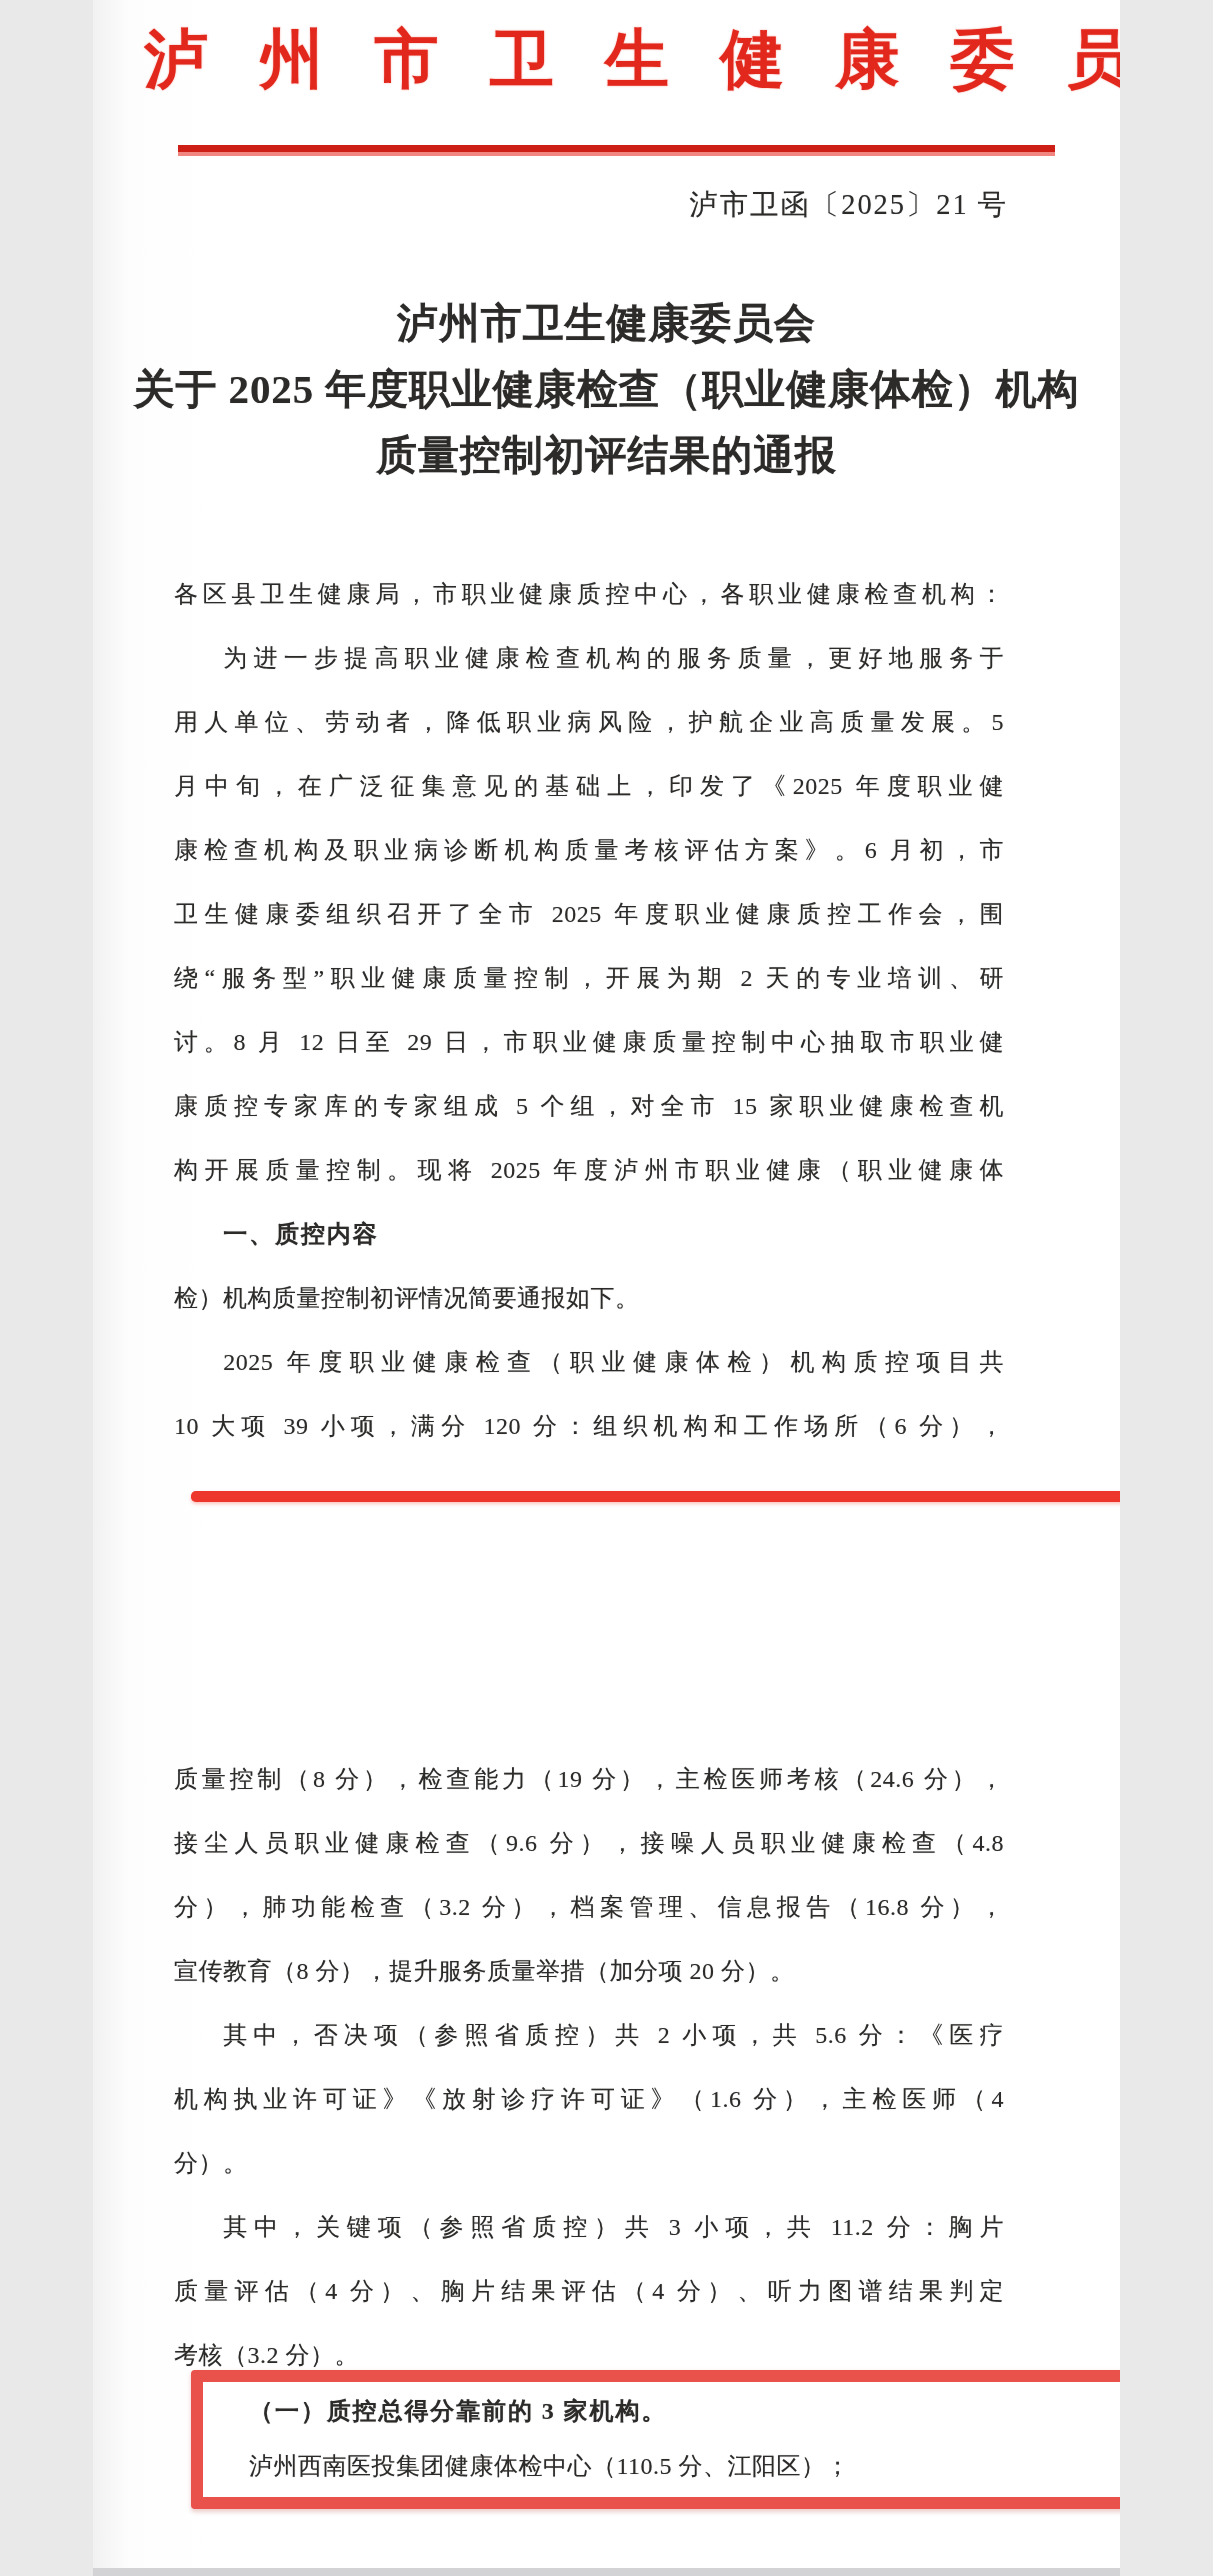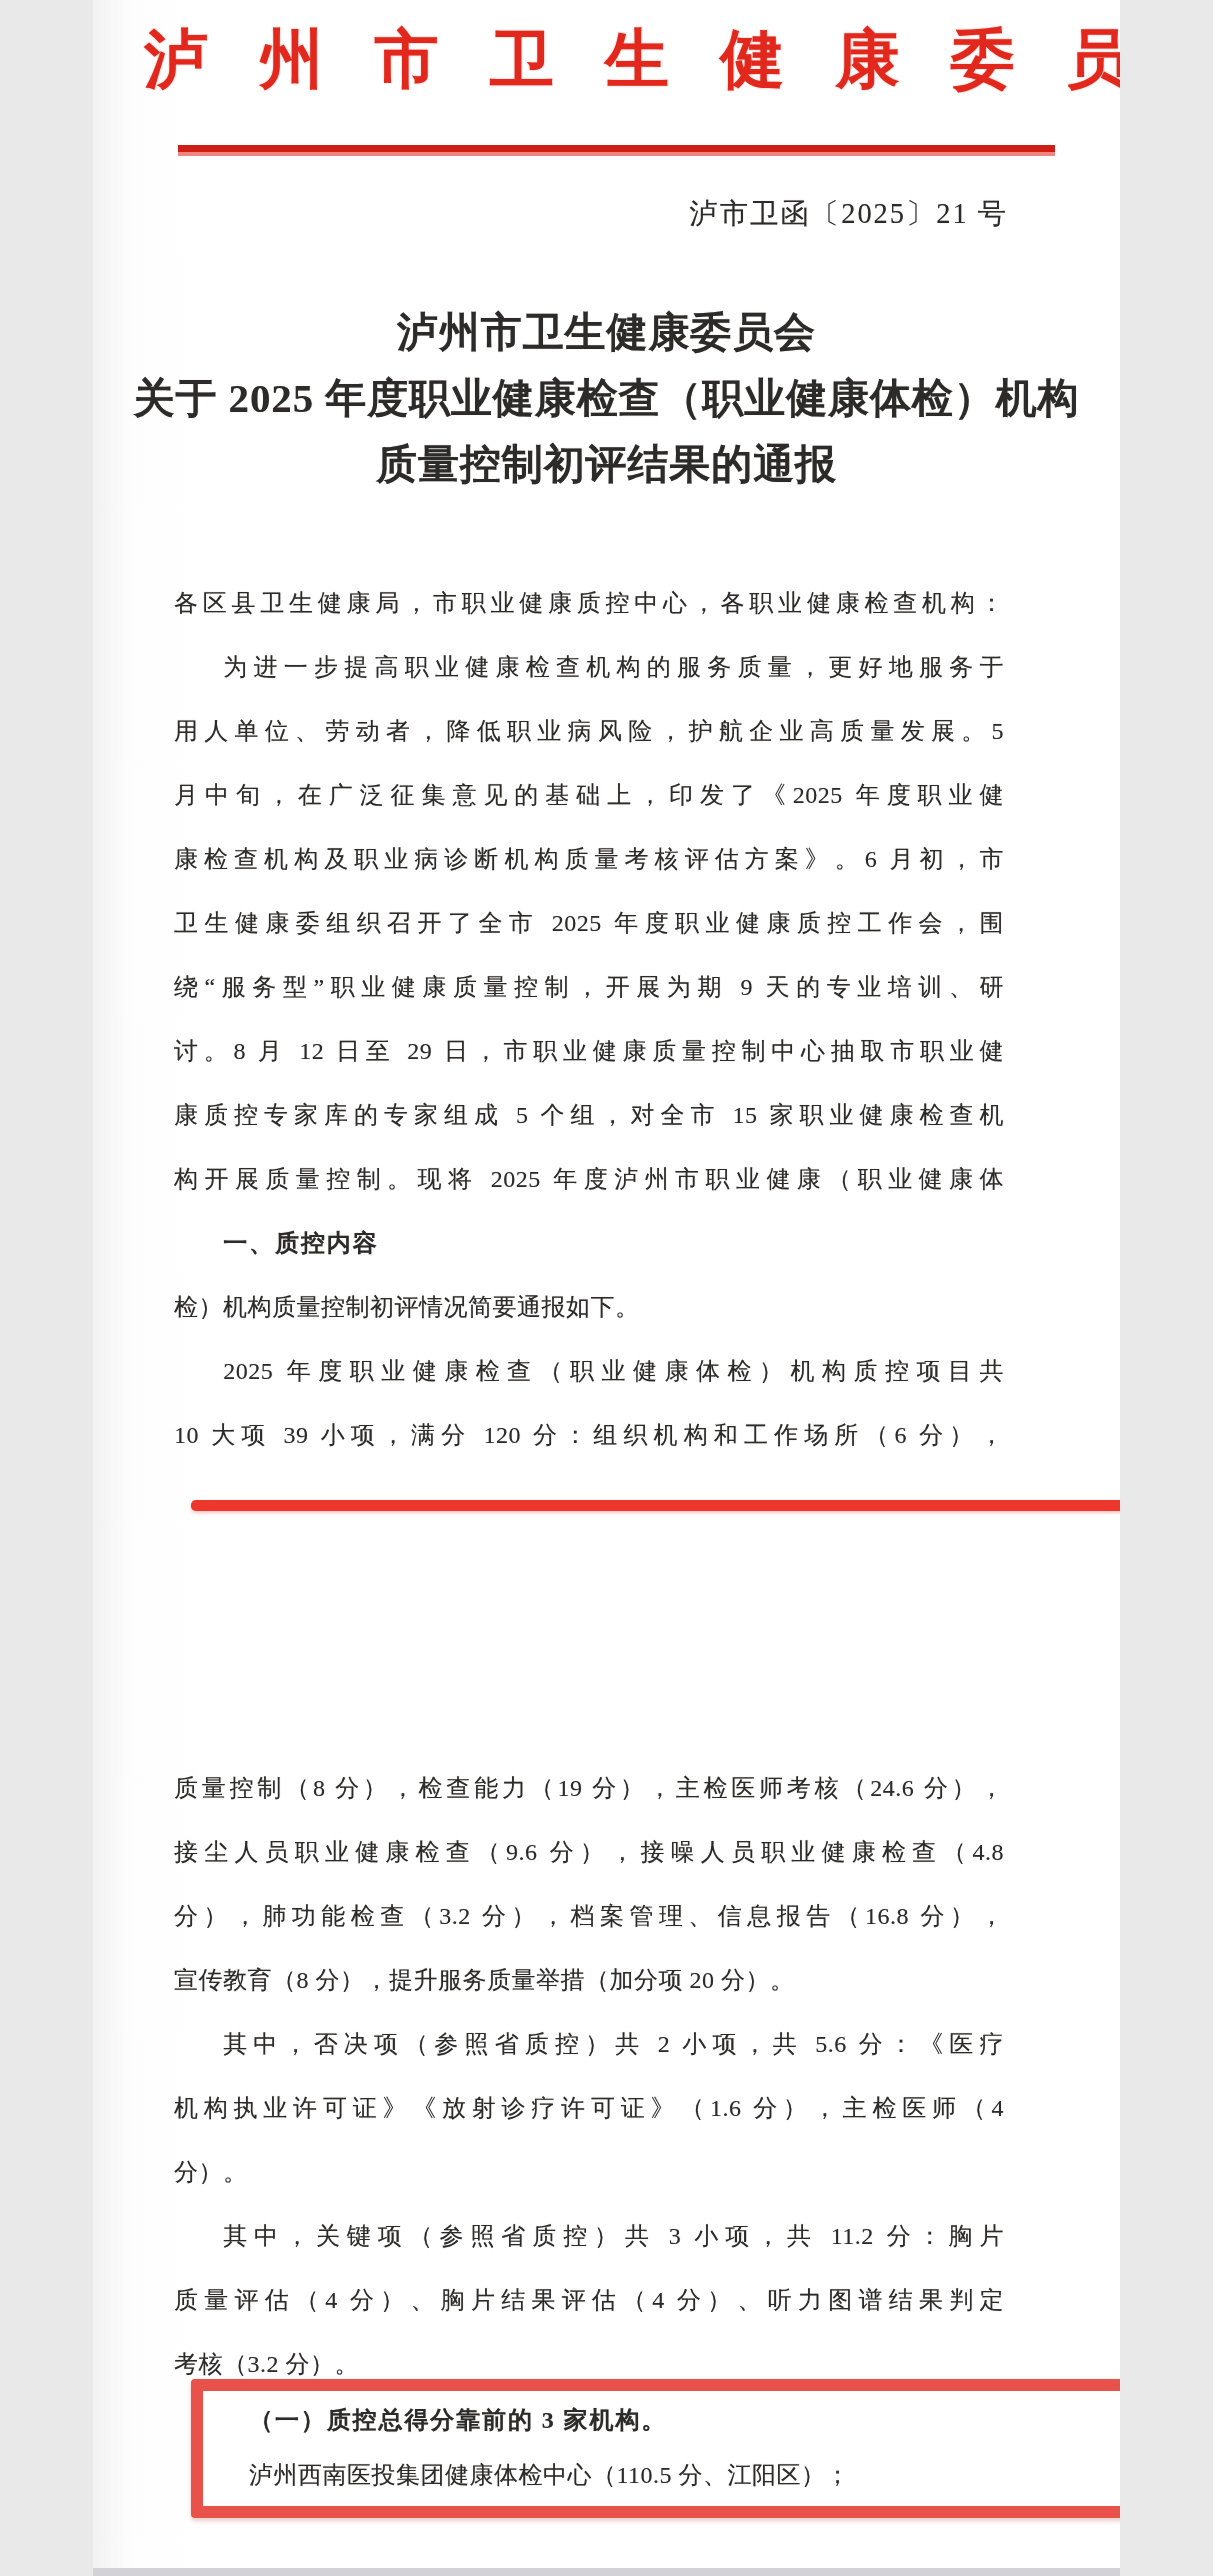--- a/index.html
+++ b/index.html
@@ -24,21 +24,21 @@
     color:var(--accent_red,#e2271c);
     letter-spacing:.8em;
     text-indent:.8em;
     white-space:nowrap;
     text-shadow:0 0 1.9px rgba(230,40,25,.45);
   }
   .rules{margin:44px 65px 0 85px;}
   .rule-dark{height:6.6px;background:var(--rule_dark,#ce1f17);}
   .rule-light{height:3.8px;margin-top:0.9px;background:var(--rule_light,#f0867f);}
   .doc-number{
-    margin-top:41px;
+    margin-top:32px;
     text-align:right;
     padding-right:112px;
     font-size:28.5px;
     line-height:34px;
     letter-spacing:1.9px;
   }
   .doc-title{
     margin-top:68px;
     text-align:center;
     font-size:41px;
@@ -103,21 +103,21 @@
     <div>质量控制初评结果的通报</div>
   </div>
 
   <div class="body-block block-1">
       <div class="line">各区县卫生健康局，市职业健康质控中心，各职业健康检查机构：</div>
       <div class="line ind">为进一步提高职业健康检查机构的服务质量，更好地服务于</div>
       <div class="line">用人单位、劳动者，降低职业病风险，护航企业高质量发展。5</div>
       <div class="line">月中旬，在广泛征集意见的基础上，印发了《2025 年度职业健</div>
       <div class="line">康检查机构及职业病诊断机构质量考核评估方案》。6 月初，市</div>
       <div class="line">卫生健康委组织召开了全市 2025 年度职业健康质控工作会，围</div>
-      <div class="line">绕“服务型”职业健康质量控制，开展为期 9 天的专业培训、研</div>
+      <div class="line">绕“服务型”职业健康质量控制，开展为期 2 天的专业培训、研</div>
       <div class="line">讨。8 月 12 日至 29 日，市职业健康质量控制中心抽取市职业健</div>
       <div class="line">康质控专家库的专家组成 5 个组，对全市 15 家职业健康检查机</div>
       <div class="line">构开展质量控制。现将 2025 年度泸州市职业健康（职业健康体</div>
       <div class="line b ind short">一、质控内容</div>
       <div class="line short">检）机构质量控制初评情况简要通报如下。</div>
       <div class="line ind">2025 年度职业健康检查（职业健康体检）机构质控项目共</div>
       <div class="line">10 大项 39 小项，满分 120 分：组织机构和工作场所（6 分），</div>
     </div>
 
   <div class="separator"></div>

